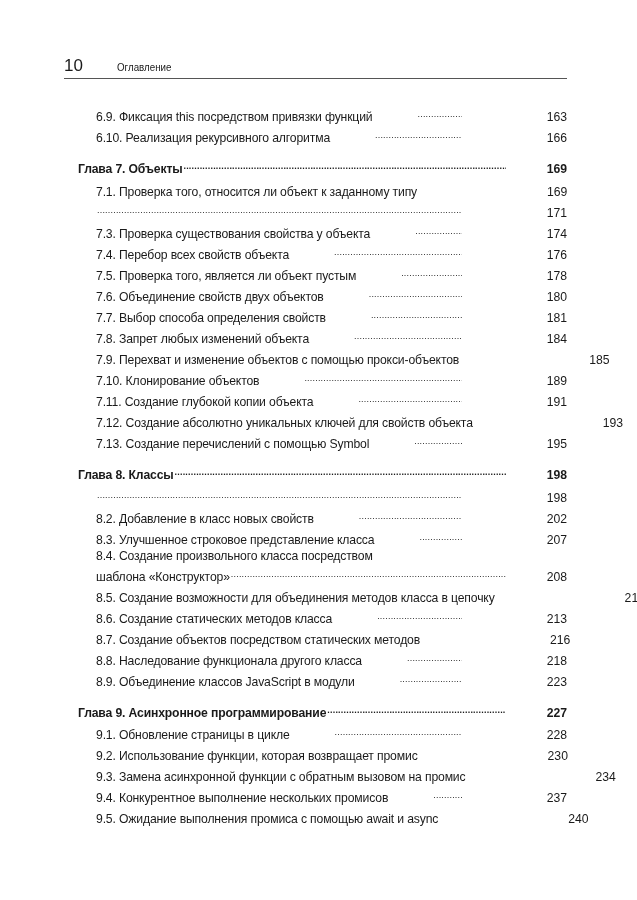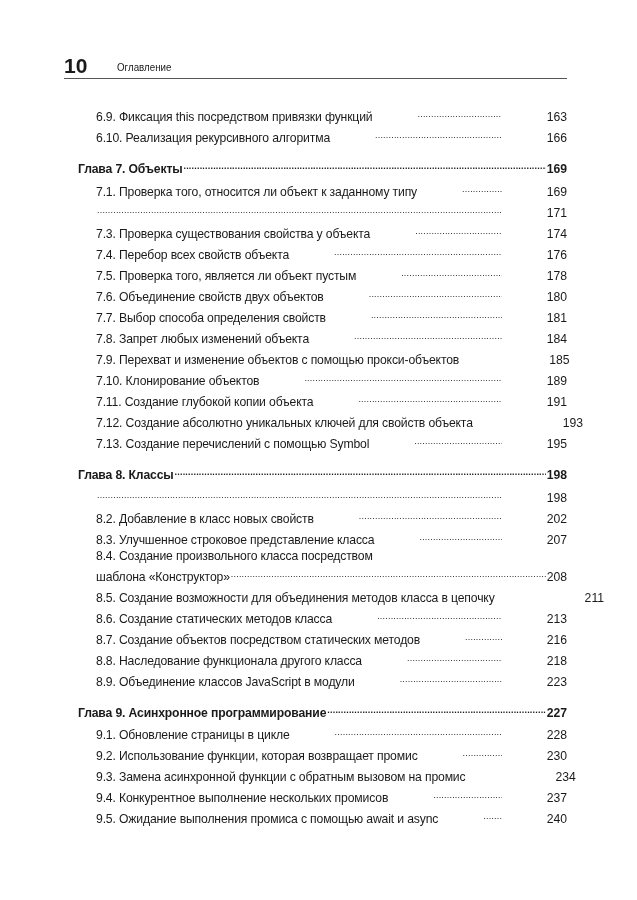--- a/index.html
+++ b/index.html
@@ -1,36 +1,36 @@
 <!DOCTYPE html>
 <html><head>
 <meta charset="utf-8">
 <style>
   html, body { margin: 0; padding: 0; background: #ffffff; }
   body { width: 637px; height: 900px; position: relative; overflow: hidden;
          font-family: "Liberation Sans", "DejaVu Sans", sans-serif; color: #1a1a1a; }
   .page-header { position: absolute; left: 64px; top: 56px; width: 503px; height: 22px; }
-  .page-num { position: absolute; left: 0; top: 0; font-weight: bold; font-size: 21px; line-height: 20px; }
+  .page-num { position: absolute; left: 0; top: 0; font-weight: normal; font-size: 17px; line-height: 20px; }
   .running-title { position: absolute; left: 53px; top: 3px; font-size: 11.5px; line-height: 16px;
                    transform: scaleX(0.85); transform-origin: left center; }
   .header-rule { position: absolute; left: 64px; top: 78px; width: 503px; height: 0; border-top: 1.6px solid #555; }
 
   .toc { position: absolute; left: 0; top: 0; width: 637px; }
   .row { position: absolute; display: flex; align-items: baseline; font-size: 12.2px; line-height: 15px;
          white-space: nowrap; }
   .row.sub { left: 96px; width: 471px; gap: 44px; }
   .row.chap { left: 78px; width: 489px; font-weight: bold; }
   .row .title { flex: 0 0 auto; letter-spacing: -0.15px; }
   .row .leader { flex: 1 1 auto; overflow: hidden; margin: 0 1px; position: relative; height: 15px; }
   .row .leader::after {
     content: "................................................................................................................................................................................................................................";
     position: absolute; left: 0; bottom: 2px; font-size: 9px; letter-spacing: 0.2px; line-height: 9px; white-space: nowrap;
   }
   .row.chap .leader::after { font-weight: bold; }
-  .row .page { flex: 0 0 auto; text-align: right; }
+  .row .page { flex: 0 0 auto; text-align: right; margin-left: 40px; }
   .row.sub.two-line { height: 32px; display: block; }
   .two-line .line1 { display: block; letter-spacing: -0.15px; }
   .two-line .line2 { display: flex; align-items: baseline; margin-top: 2px; }
 </style>
 </head>
 <body>
 
 <div class="page-header">
   <span class="page-num">10</span>
   <span class="running-title">Оглавление</span>

